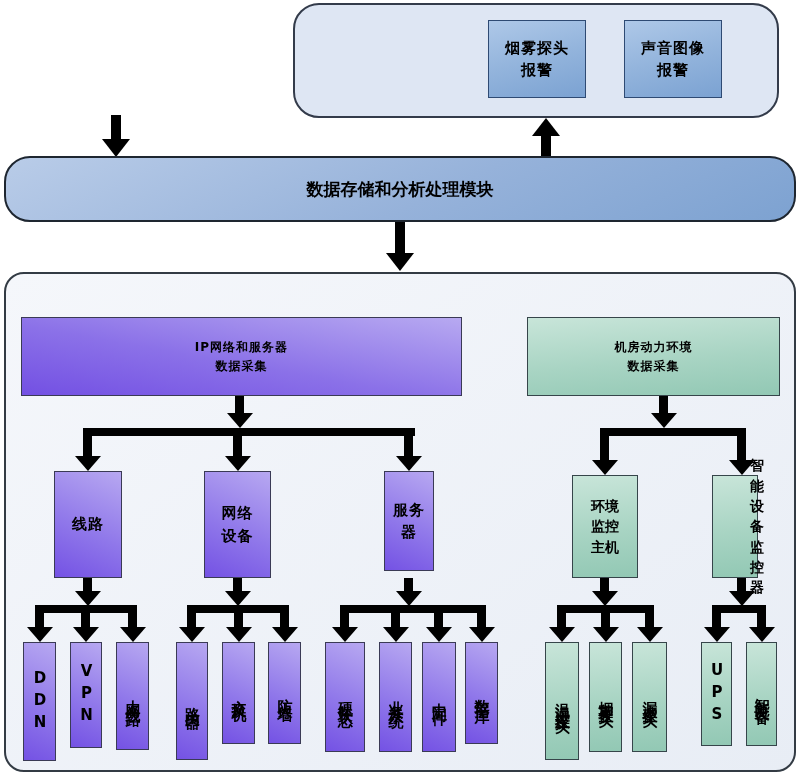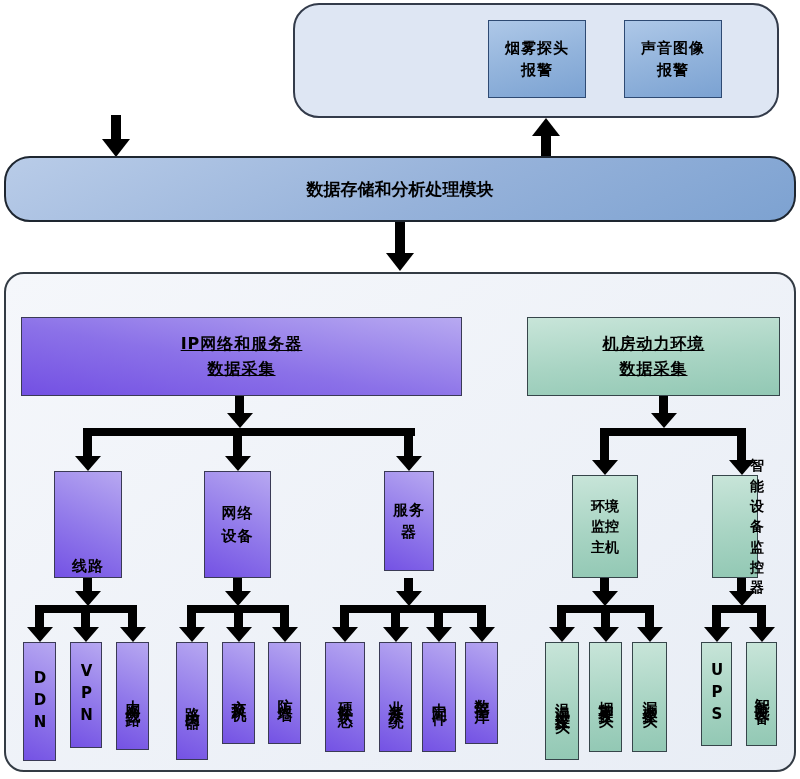--- a/index.html
+++ b/index.html
@@ -10,21 +10,21 @@
   .blue{background:linear-gradient(155deg,#bdd1ec 0%,#9bbade 45%,#7ca3d2 100%);border:2px solid #1c2430;}
   .blue-sm{background:linear-gradient(165deg,#aec8e8 0%,#93b4dc 50%,#7ba2d2 100%);border:1.5px solid #2e4a73;}
   .panel-top{background:#dee6f3;border:2px solid #333b4a;border-radius:26px;}
   .bar{background:linear-gradient(155deg,#b9cce8 0%,#96b2da 55%,#7da2d1 100%);border:2px solid #1e2630;border-radius:26px;}
   .panel-bottom{background:linear-gradient(145deg,#f5f7fb 0%,#e8edf5 100%);border:2px solid #333b44;border-radius:20px;}
   .purple-hdr{background:linear-gradient(to top right,#7350e3 0%,#8b71e8 45%,#b7a9f1 100%);border:1.5px solid #3a3a55;}
   .purple{background:linear-gradient(205deg,#b7a8f1 0%,#9078ea 55%,#7452e4 100%);border:1.5px solid #3a3a55;}
   .green{background:linear-gradient(175deg,#c8e5d9 0%,#a8d4c3 55%,#92c8b4 100%);border:1.5px solid #36454a;}
   .fs14{font-size:14px;line-height:1.45;}
   .fs15{font-size:15px;line-height:1.5;letter-spacing:1px;}
-  .fs16{font-size:16px;line-height:1.55;letter-spacing:1px;text-decoration:underline;}
+  .fs16{font-size:12px;line-height:1.55;letter-spacing:1px;}
   .fs17{font-size:17px;line-height:1.55;}
   .vtext{writing-mode:vertical-rl;text-orientation:upright;letter-spacing:4px;font-size:15px;line-height:1;}
   .stem{position:absolute;background:#000;}
   .tri-dn{position:absolute;width:0;height:0;border-left:13px solid transparent;border-right:13px solid transparent;border-top:15px solid #000;}
   .tri-dn-lg{position:absolute;width:0;height:0;border-left:14px solid transparent;border-right:14px solid transparent;border-top:18px solid #000;}
   .tri-up-lg{position:absolute;width:0;height:0;border-left:14px solid transparent;border-right:14px solid transparent;border-bottom:18px solid #000;}
   .hbar{position:absolute;height:8px;background:#000;}
 </style>
 </head>
 <body>
@@ -78,21 +78,21 @@
   <div class="tri-dn" style="left:396px;top:456px;"></div>
 
   <div class="stem" style="left:659px;top:396px;width:9px;height:18px;"></div>
   <div class="tri-dn" style="left:651px;top:413px;"></div>
   <div class="hbar" style="left:600px;top:428px;width:146px;"></div>
   <div class="stem" style="left:600px;top:436px;width:9px;height:26px;"></div>
   <div class="tri-dn" style="left:592px;top:460px;"></div>
   <div class="stem" style="left:737px;top:436px;width:9px;height:26px;"></div>
   <div class="tri-dn" style="left:729px;top:460px;"></div>
 
-  <div class="box purple fs15" style="left:54px;top:471px;width:68px;height:107px;align-items:flex-end;">
+  <div class="box purple fs15" style="left:54px;top:471px;width:68px;height:107px;">
     <span>线路</span>
   </div>
   <div class="box purple fs15" style="left:204px;top:471px;width:67px;height:107px;">
     <span>网络
 设备</span>
   </div>
   <div class="box purple fs15" style="left:384px;top:471px;width:50px;height:100px;">
     <span>服务
 器</span>
   </div>

